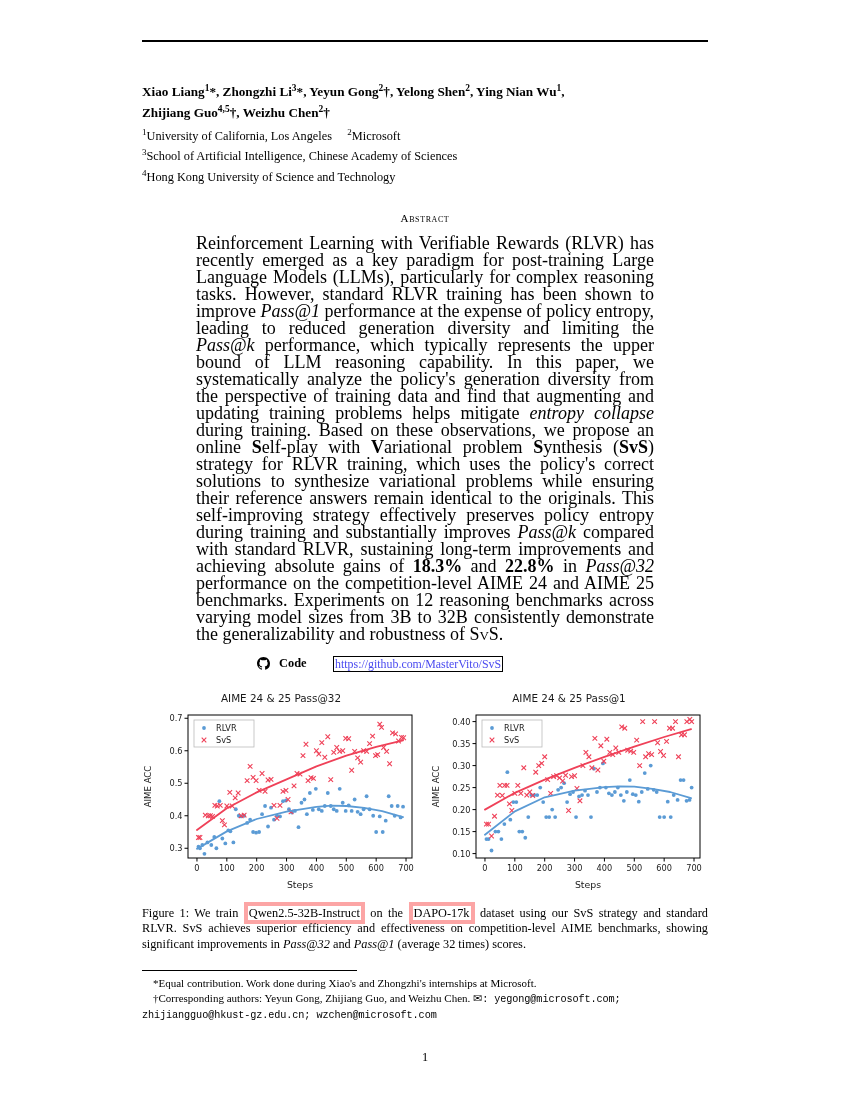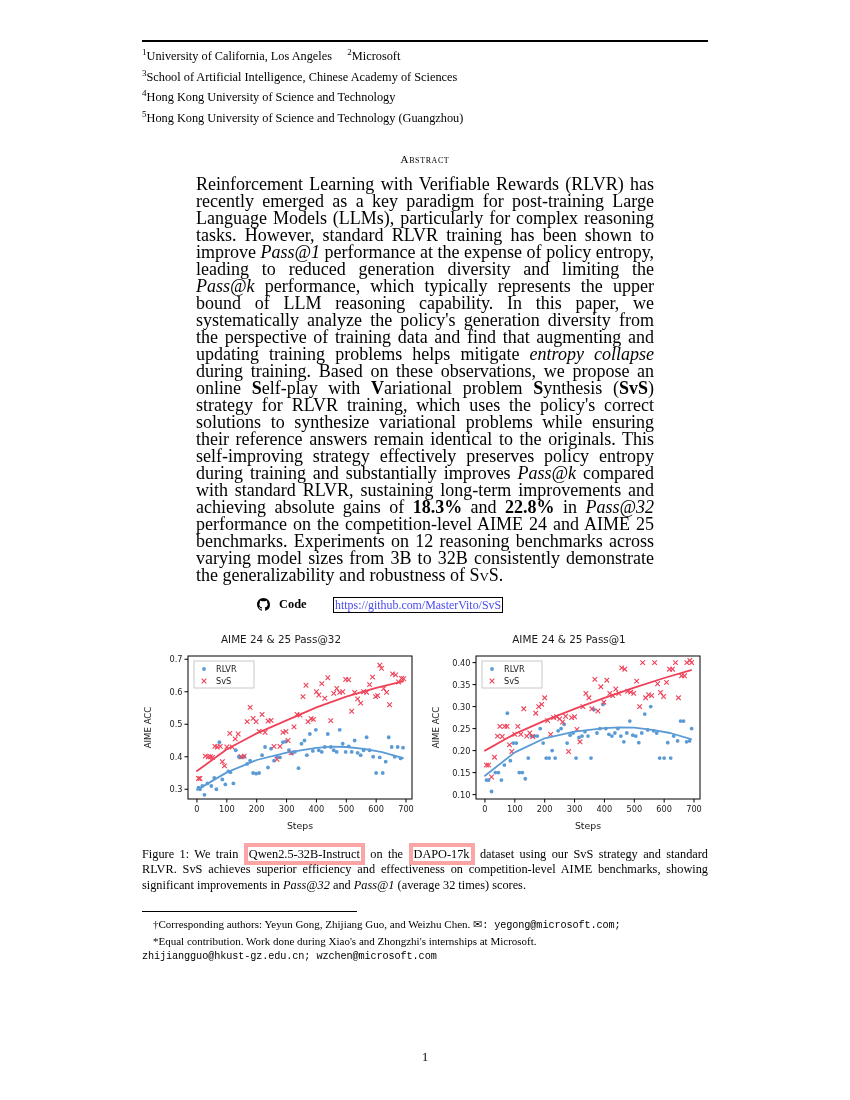--- a/index.html
+++ b/index.html
@@ -117,26 +117,29 @@
 </head>
 <body>
 
 <div class="page">
 
   <div class="content">
 
     <div class="top-rule"></div>
 
 
+    <div class="authors">
+      <div>Xiao Liang<sup>1</sup>*, Zhongzhi Li<sup>3</sup>*, Yeyun Gong<sup>2</sup>†, Yelong Shen<sup>2</sup>, Ying Nian Wu<sup>1</sup>,</div>
+      <div>Zhijiang Guo<sup>4,5</sup>†, Weizhu Chen<sup>2</sup>†</div>
+    </div>
 
     <div class="affils">
       <div class="affil-row"><sup>1</sup>University of California, Los Angeles     <sup>2</sup>Microsoft</div>
       <div class="affil-row"><sup>3</sup>School of Artificial Intelligence, Chinese Academy of Sciences</div>
       <div class="affil-row"><sup>4</sup>Hong Kong University of Science and Technology</div>
-      <div class="affil-row"><sup>5</sup>Hong Kong University of Science and Technology (Guangzhou)</div>
     </div>
 
     <div class="abstract-head">Abstract</div>
     <div class="abstract-body">Reinforcement Learning with Verifiable Rewards (RLVR) has recently emerged as a key paradigm for post-training Large Language Models (LLMs), particularly for complex reasoning tasks. However, standard RLVR training has been shown to improve <i>Pass@1</i> performance at the expense of policy entropy, leading to reduced generation diversity and limiting the <i>Pass@k</i> performance, which typically represents the upper bound of LLM reasoning capability. In this paper, we systematically analyze the policy's generation diversity from the perspective of training data and find that augmenting and updating training problems helps mitigate <i>entropy collapse</i> during training. Based on these observations, we propose an online <b>S</b>elf-play with <b>V</b>ariational problem <b>S</b>ynthesis (<b>SvS</b>) strategy for RLVR training, which uses the policy's correct solutions to synthesize variational problems while ensuring their reference answers remain identical to the originals. This self-improving strategy effectively preserves policy entropy during training and substantially improves <i>Pass@k</i> compared with standard RLVR, sustaining long-term improvements and achieving absolute gains of <b>18.3%</b> and <b>22.8%</b> in <i>Pass@32</i> performance on the competition-level AIME 24 and AIME 25 benchmarks. Experiments on 12 reasoning benchmarks across varying model sizes from 3B to 32B consistently demonstrate the generalizability and robustness of S<span class="sc">v</span>S.</div>
 
     <div class="links">
 
       <div class="link-row">
         <span class="link-icon">
           <svg width="13" height="13" viewBox="0 0 16 16" aria-hidden="true">
@@ -536,21 +539,21 @@
           </div>
       </div>
     </div>
 
     <div class="caption">
       <span>Figure 1: We train </span><span class="cap-link">Qwen2.5-32B-Instruct</span><span> on the </span><span class="cap-link">DAPO-17k</span><span> dataset using our SvS strategy and standard RLVR. SvS achieves superior efficiency and effectiveness on competition-level AIME benchmarks, showing significant improvements in <i>Pass@32</i> and <i>Pass@1</i> (average 32 times) scores.</span>
     </div>
 
     <div class="fn-rule"></div>
     <div class="footnotes">
+      <div class="fnline fn-indent">*Equal contribution. Work done during Xiao's and Zhongzhi's internships at Microsoft.</div>
       <div class="fnline fn-indent"><span>†Corresponding authors: Yeyun Gong, Zhijiang Guo, and Weizhu Chen. </span><span>✉</span><span class="mono">: yegong@microsoft.com;</span></div>
-      <div class="fnline fn-indent">*Equal contribution. Work done during Xiao's and Zhongzhi's internships at Microsoft.</div>
       <div class="fnline mono">zhijiangguo@hkust-gz.edu.cn; wzchen@microsoft.com</div>
     </div>
 
   </div>
 
   <div class="pagenum">1</div>
 </div>
 
 </body></html>

